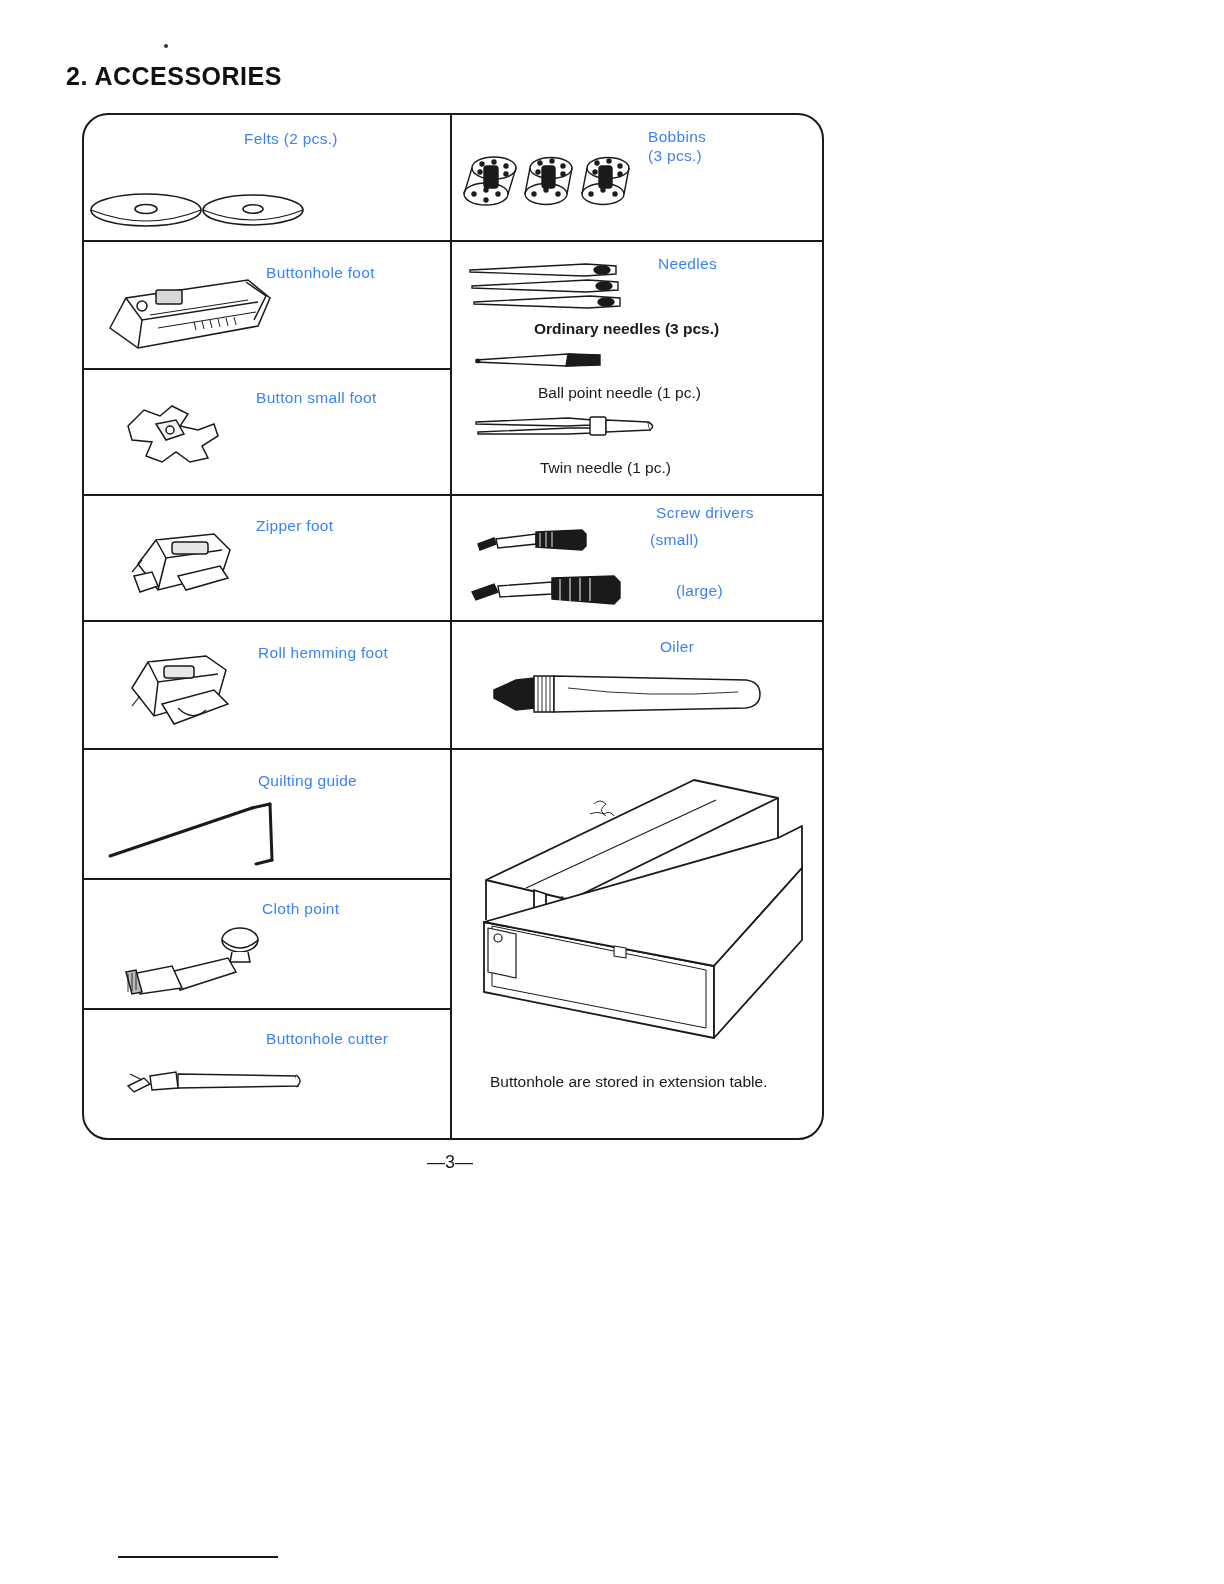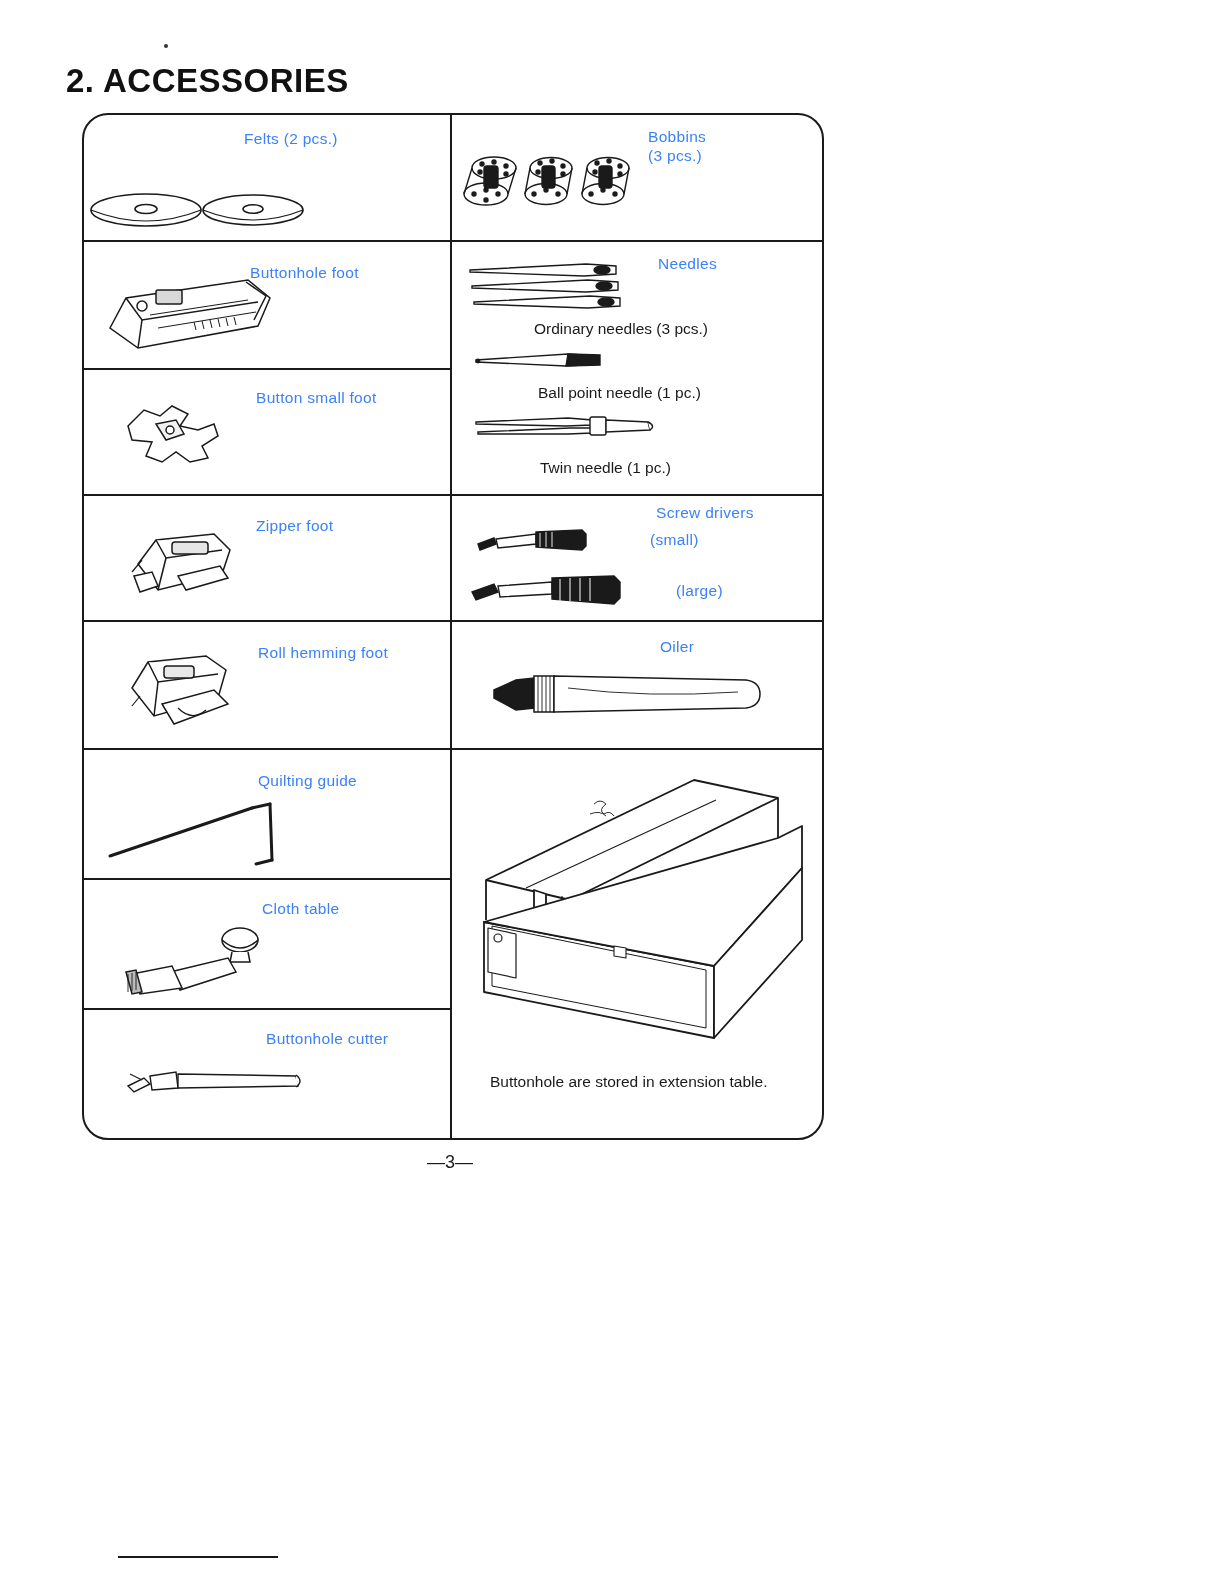--- a/index.html
+++ b/index.html
@@ -19,21 +19,21 @@
   .page {
     position: absolute;
     inset: 0;
   }
 
   
   .heading {
     position: absolute;
     left: 66px;
     top: 62px;
-    font-size: 33px;
+    font-size: 25px;
     font-weight: bold;
     letter-spacing: 0.5px;
   }
   .speck {
     position: absolute;
     left: 164px;
     top: 44px;
     width: 4px;
     height: 4px;
     background: #333;
@@ -144,21 +144,21 @@
     <svg width="220" height="50" viewBox="0 0 220 50">
       <ellipse cx="58" cy="25" rx="55" ry="16" fill="#fff" stroke="#1a1a1a" stroke-width="1.6"></ellipse>
       <ellipse cx="58" cy="24" rx="11" ry="4.5" fill="#fff" stroke="#1a1a1a" stroke-width="1.6"></ellipse>
       <path d="M3 25 q55 22 110 0" fill="none" stroke="#1a1a1a" stroke-width="1.2"></path>
       <ellipse cx="165" cy="25" rx="50" ry="15" fill="#fff" stroke="#1a1a1a" stroke-width="1.6"></ellipse>
       <ellipse cx="165" cy="24" rx="10" ry="4.2" fill="#fff" stroke="#1a1a1a" stroke-width="1.6"></ellipse>
       <path d="M115 25 q50 20 100 0" fill="none" stroke="#1a1a1a" stroke-width="1.2"></path>
     </svg>
   </div>
 
-  <div class="label" style="left:250px; top:264px;">Buttonhole foot</div>
+  <div class="label" style="left:266px; top:264px;">Buttonhole foot</div>
   <div class="art" style="left:98px; top:268px;">
     <svg width="185" height="92" viewBox="0 0 185 92">
       <g fill="none" stroke="#1a1a1a" stroke-width="1.5">
         <path d="M12 60 L28 30 L150 12 L172 30 L160 58 L40 80 Z" fill="#fff"></path>
         <path d="M28 30 L44 52 L160 34"></path>
         <path d="M44 52 L40 80"></path>
         <path d="M52 47 L150 32" stroke-width="1"></path>
         <path d="M60 60 L158 44" stroke-width="1"></path>
         <rect x="58" y="22" width="26" height="14" rx="2" fill="#d8d8d8"></rect>
         <circle cx="44" cy="38" r="5" fill="#fff"></circle>
@@ -214,21 +214,21 @@
     <svg width="200" height="80" viewBox="0 0 200 80">
       <g fill="none" stroke="#1a1a1a" stroke-width="3" stroke-linecap="round" stroke-linejoin="round">
         <path d="M6 66 L148 18"></path>
         <path d="M148 18 L166 14"></path>
         <path d="M166 14 L168 70"></path>
         <path d="M168 70 L152 74"></path>
       </g>
     </svg>
   </div>
 
-  <div class="label" style="left:262px; top:900px;">Cloth table</div>
+  <div class="label" style="left:262px; top:900px;">Cloth point</div>
   <div class="art" style="left:110px; top:918px;">
     <svg width="170" height="82" viewBox="0 0 170 82">
       <g fill="#fff" stroke="#1a1a1a" stroke-width="1.5">
         <ellipse cx="130" cy="22" rx="18" ry="12"></ellipse>
         <path d="M112 22 q18 16 36 0" fill="none"></path>
         <path d="M122 34 L120 44 L140 44 L138 34"></path>
         <path d="M60 54 L118 40 L126 54 L70 72 Z"></path>
         <path d="M22 56 L62 48 L72 70 L30 76 Z"></path>
         <path d="M16 54 L26 52 L32 74 L22 76 Z" fill="#bbb"></path>
         <path d="M18 56 l0 18 M22 55 l0 18 M26 54 l0 18" stroke-width="0.9"></path>
@@ -310,21 +310,21 @@
       <g stroke="#1a1a1a" stroke-width="1.4" fill="#fff">
         <path d="M4 12 L120 6 L150 8 L150 16 L118 18 L4 14 Z"></path>
         <ellipse cx="136" cy="12" rx="8" ry="4" fill="#1a1a1a"></ellipse>
         <path d="M6 28 L122 22 L152 24 L152 32 L120 34 L6 30 Z"></path>
         <ellipse cx="138" cy="28" rx="8" ry="4" fill="#1a1a1a"></ellipse>
         <path d="M8 44 L124 38 L154 40 L154 48 L122 50 L8 46 Z"></path>
         <ellipse cx="140" cy="44" rx="8" ry="4" fill="#1a1a1a"></ellipse>
       </g>
     </svg>
   </div>
-  <div class="caption-center" style="left:534px; top:320px;">Ordinary needles (3 pcs.)</div>
+  <div class="caption-center" style="left:534px; top:320px;font-weight:bold;">Ordinary needles (3 pcs.)</div>
 
   <div class="art" style="left:472px; top:348px;">
     <svg width="160" height="22" viewBox="0 0 160 22">
       <g stroke="#1a1a1a" stroke-width="1.4" fill="#fff">
         <path d="M4 12 L96 6 L126 8 L126 16 L94 18 L4 14 Z"></path>
         <path d="M96 6 L128 7 L128 17 L94 18 Z" fill="#1a1a1a"></path>
         <circle cx="6" cy="13" r="2.4" fill="#1a1a1a" stroke="none"></circle>
       </g>
     </svg>
   </div>

